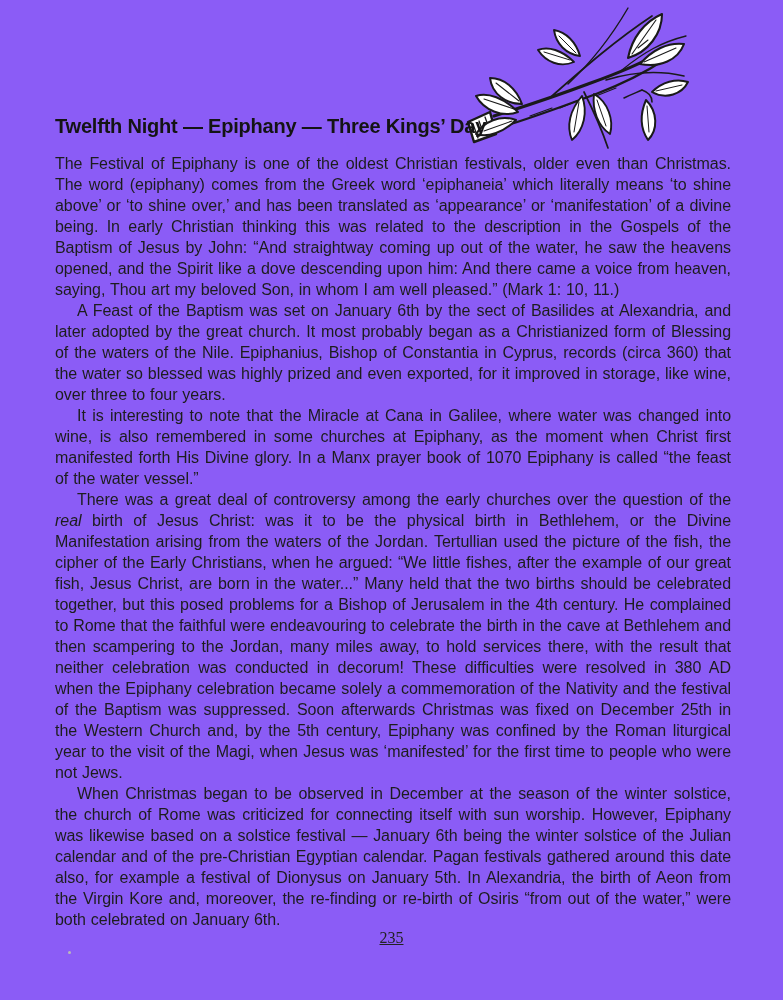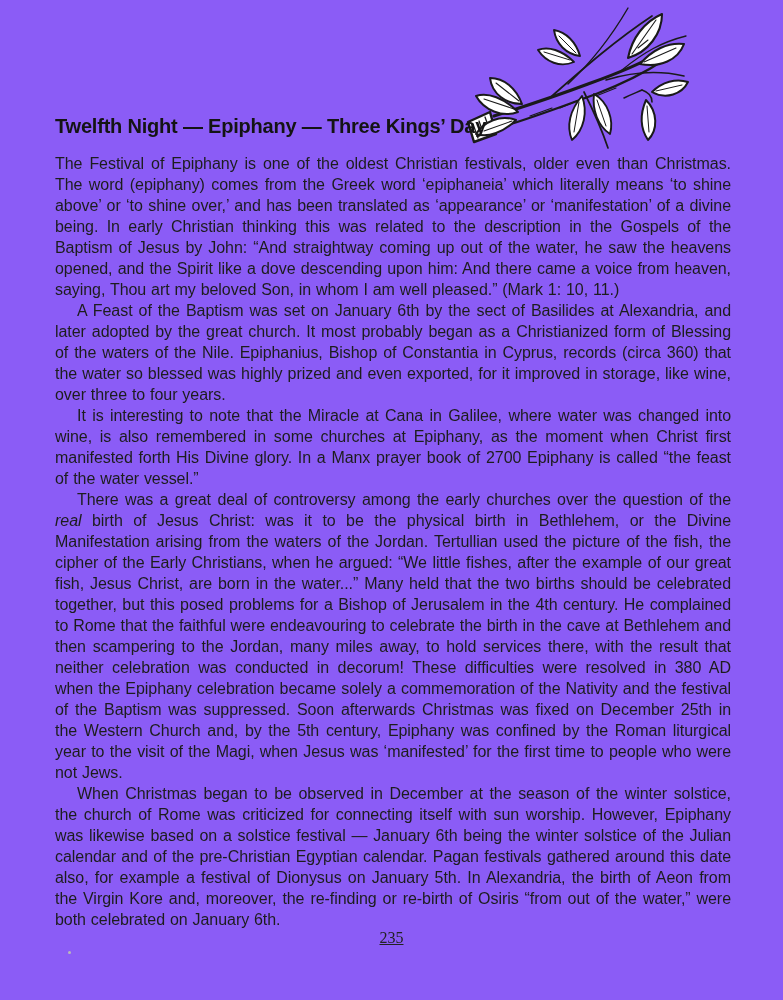--- a/index.html
+++ b/index.html
@@ -130,21 +130,21 @@
       <path d="M168 98 C 176 94 182 92 186 90" stroke-width="1.6"></path>
     </g>
   </svg>
 
   <div class="content">
     <h1 class="heading">Twelfth Night — Epiphany — Three Kings’ Day</h1>
 
     <div class="bodytext">
       <p>The Festival of Epiphany is one of the oldest Christian festivals, older even than Christmas. The word (epiphany) comes from the Greek word ‘epiphaneia’ which literally means ‘to shine above’ or ‘to shine over,’ and has been translated as ‘appearance’ or ‘manifestation’ of a divine being. In early Christian thinking this was related to the description in the Gospels of the Baptism of Jesus by John: “And straightway coming up out of the water, he saw the heavens opened, and the Spirit like a dove descending upon him: And there came a voice from heaven, saying, Thou art my beloved Son, in whom I am well pleased.” (Mark 1: 10, 11.)</p>
       <p class="indent">A Feast of the Baptism was set on January 6th by the sect of Basilides at Alexandria, and later adopted by the great church. It most probably began as a Christianized form of Blessing of the waters of the Nile. Epiphanius, Bishop of Constantia in Cyprus, records (circa 360) that the water so blessed was highly prized and even exported, for it improved in storage, like wine, over three to four years.</p>
-      <p class="indent">It is interesting to note that the Miracle at Cana in Galilee, where water was changed into wine, is also remembered in some churches at Epiphany, as the moment when Christ first manifested forth His Divine glory. In a Manx prayer book of 2700 Epiphany is called “the feast of the water vessel.”</p>
+      <p class="indent">It is interesting to note that the Miracle at Cana in Galilee, where water was changed into wine, is also remembered in some churches at Epiphany, as the moment when Christ first manifested forth His Divine glory. In a Manx prayer book of 1070 Epiphany is called “the feast of the water vessel.”</p>
       <p class="indent"><span>There was a great deal of controversy among the early churches over the question of the </span><em>real</em><span> birth of Jesus Christ: was it to be the physical birth in Bethlehem, or the Divine Manifestation arising from the waters of the Jordan. Tertullian used the picture of the fish, the cipher of the Early Christians, when he argued: “We little fishes, after the example of our great fish, Jesus Christ, are born in the water...” Many held that the two births should be celebrated together, but this posed problems for a Bishop of Jerusalem in the 4th century. He complained to Rome that the faithful were endeavouring to celebrate the birth in the cave at Bethlehem and then scampering to the Jordan, many miles away, to hold services there, with the result that neither celebration was conducted in decorum! These difficulties were resolved in 380 AD when the Epiphany celebration became solely a commemoration of the Nativity and the festival of the Baptism was suppressed. Soon afterwards Christmas was fixed on December 25th in the Western Church and, by the 5th century, Epiphany was confined by the Roman liturgical year to the visit of the Magi, when Jesus was ‘manifested’ for the first time to people who were not Jews.</span></p>
       <p class="indent">When Christmas began to be observed in December at the season of the winter solstice, the church of Rome was criticized for connecting itself with sun worship. However, Epiphany was likewise based on a solstice festival — January 6th being the winter solstice of the Julian calendar and of the pre-Christian Egyptian calendar. Pagan festivals gathered around this date also, for example a festival of Dionysus on January 5th. In Alexandria, the birth of Aeon from the Virgin Kore and, moreover, the re-finding or re-birth of Osiris “from out of the water,” were both celebrated on January 6th.</p>
     </div>
   </div>
 
   <div class="page-number">235</div>
   <div class="scan-speck"></div>
 </div>
 
 </body></html>

